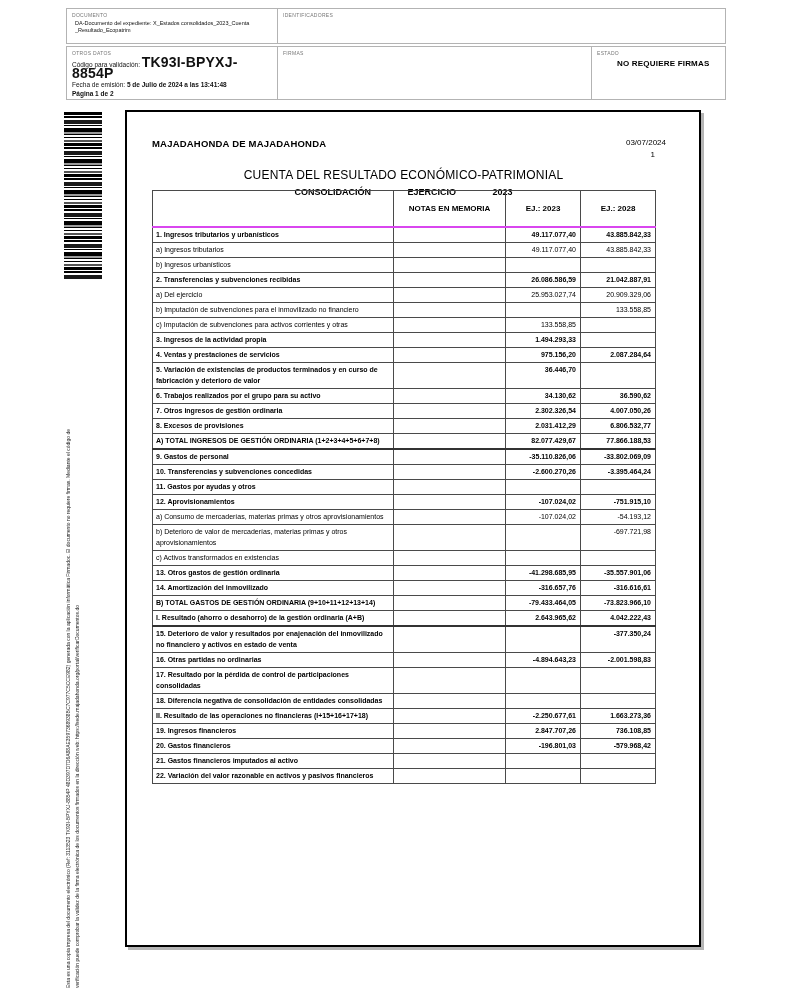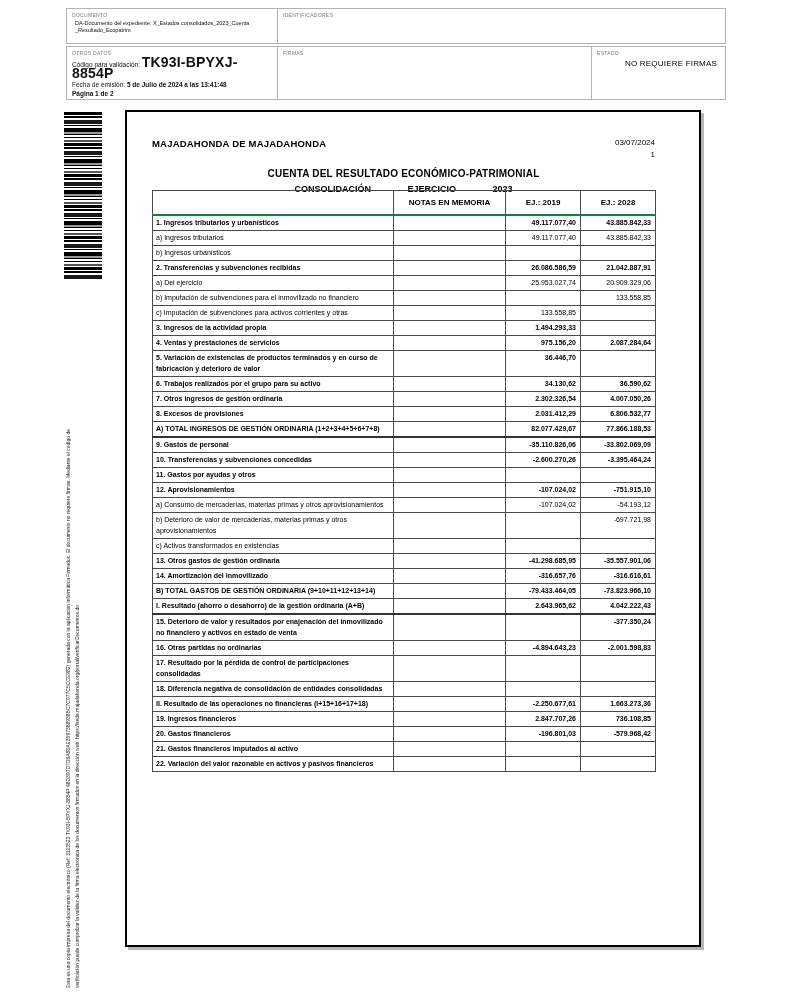--- a/index.html
+++ b/index.html
@@ -9,57 +9,57 @@
 
   
   .vbox { position:absolute; border:1px solid #b3b3b3; background:#fff; display:flex; }
   .vcell { position:relative; height:100%; padding:3px 5px; }
   .vcell + .vcell { border-left:1px solid #b3b3b3; }
   .vlabel { font-size:5px; color:#777; letter-spacing:.3px; margin-bottom:2px; }
   .doc-text { font-size:5.5px; line-height:7px; color:#111; padding-left:3px; max-width:190px; }
   .otros-line { font-size:6.5px; line-height:9px; color:#111; }
   .otros-line b.code { font-size:14px; letter-spacing:.2px; }
   .otros-line b { font-weight:bold; }
-  .estado-value { font-size:8px; font-weight:normal; margin:3px 0 0 28px; letter-spacing:.2px; }
+  .estado-value { font-size:8px; font-weight:bold; margin:3px 0 0 20px; letter-spacing:.2px; }
 
   
   .barcode { position:absolute; left:64px; top:112px; width:38px; height:168px;
     background:repeating-linear-gradient(to bottom,
       #000 0 3px,#fff 3px 4px,#000 4px 6px,#fff 6px 8px,
       #1a1a1a 8px 12px,#fff 12px 13px,#000 13px 14px,#fff 14px 16px,
       #000 16px 20px,#9a9a9a 20px 22px,#000 22px 23px,#fff 23px 25px,
       #000 25px 26px,#fff 26px 28px,#555 28px 30px,#fff 30px 31px); }
 
   
   .side-text { position:absolute; left:64px; top:988px; width:700px;
     transform:rotate(-90deg); transform-origin:0 0;
     font-size:5px; line-height:9px; color:#222; white-space:nowrap; }
   .side-text div { overflow:hidden; }
 
   
   .page { position:absolute; left:125px; top:110px; width:576px; height:837px;
     background:#fff; border:2px solid #000; box-shadow:3px 3px 0 #b5b5b5; }
   .entity { position:absolute; left:25px; top:26px; font-size:9.5px; font-weight:bold; letter-spacing:.2px; }
-  .print-date { position:absolute; right:44px; top:26px; font-size:8px; }
+  .print-date { position:absolute; right:33px; top:26px; font-size:8px; }
   .print-page { position:absolute; right:44px; top:38px; font-size:8px; }
   .title-wrap { position:absolute; left:25px; top:56px; width:503px; text-align:center; }
-  .title { font-size:10px; font-weight:bold; letter-spacing:.2px; }
+  .title { font-size:12px; font-weight:normal; letter-spacing:.2px; }
   .subtitle { font-size:9px; font-weight:bold; margin-top:5px; }
   .subtitle span { margin:0 17px; }
 
   
   table.fin { position:absolute; left:25px; top:78px; width:503px;
     border-collapse:collapse; table-layout:fixed; }
   table.fin col.c-desc  { width:241px; }
   table.fin col.c-notas { width:112px; }
   table.fin col.c-y1    { width:75px; }
   table.fin col.c-y2    { width:75px; }
   table.fin th, table.fin td { border:1px solid #4a4a4a; vertical-align:top; }
-  table.fin thead th { height:24px; font-size:8px; font-weight:bold;
-    text-align:center; vertical-align:middle; border-bottom:2px solid #15803d; }
+  table.fin thead th { height:36px; font-size:8px; font-weight:bold;
+    text-align:center; vertical-align:middle; border-bottom:2px solid #d946ef; }
   table.fin td { font-size:7px; line-height:11px; padding:1.5px 3px; }
   table.fin td:nth-child(2) { }
   table.fin td:nth-child(3), table.fin td:nth-child(4) { text-align:right; padding-right:4px; }
   tr.bold td { font-weight:bold; }
   tr.section-top td { border-top:2.5px solid #333; }
 </style>
 </head>
 <body>
 
 <div id="canvas">
@@ -115,21 +115,21 @@
       <colgroup>
           <col class="c-desc">
           <col class="c-notas">
           <col class="c-y1">
           <col class="c-y2">
         </colgroup>
       <thead>
         <tr>
           <th></th>
           <th>NOTAS EN MEMORIA</th>
-          <th>EJ.: 2019</th>
+          <th>EJ.: 2023</th>
           <th>EJ.: 2028</th>
         </tr>
       </thead>
       <tbody>
           <tr class="bold">
             <td>1. Ingresos tributarios y urbanísticos</td>
             <td></td>
             <td>49.117.077,40</td>
             <td>43.885.842,33</td>
           </tr>

